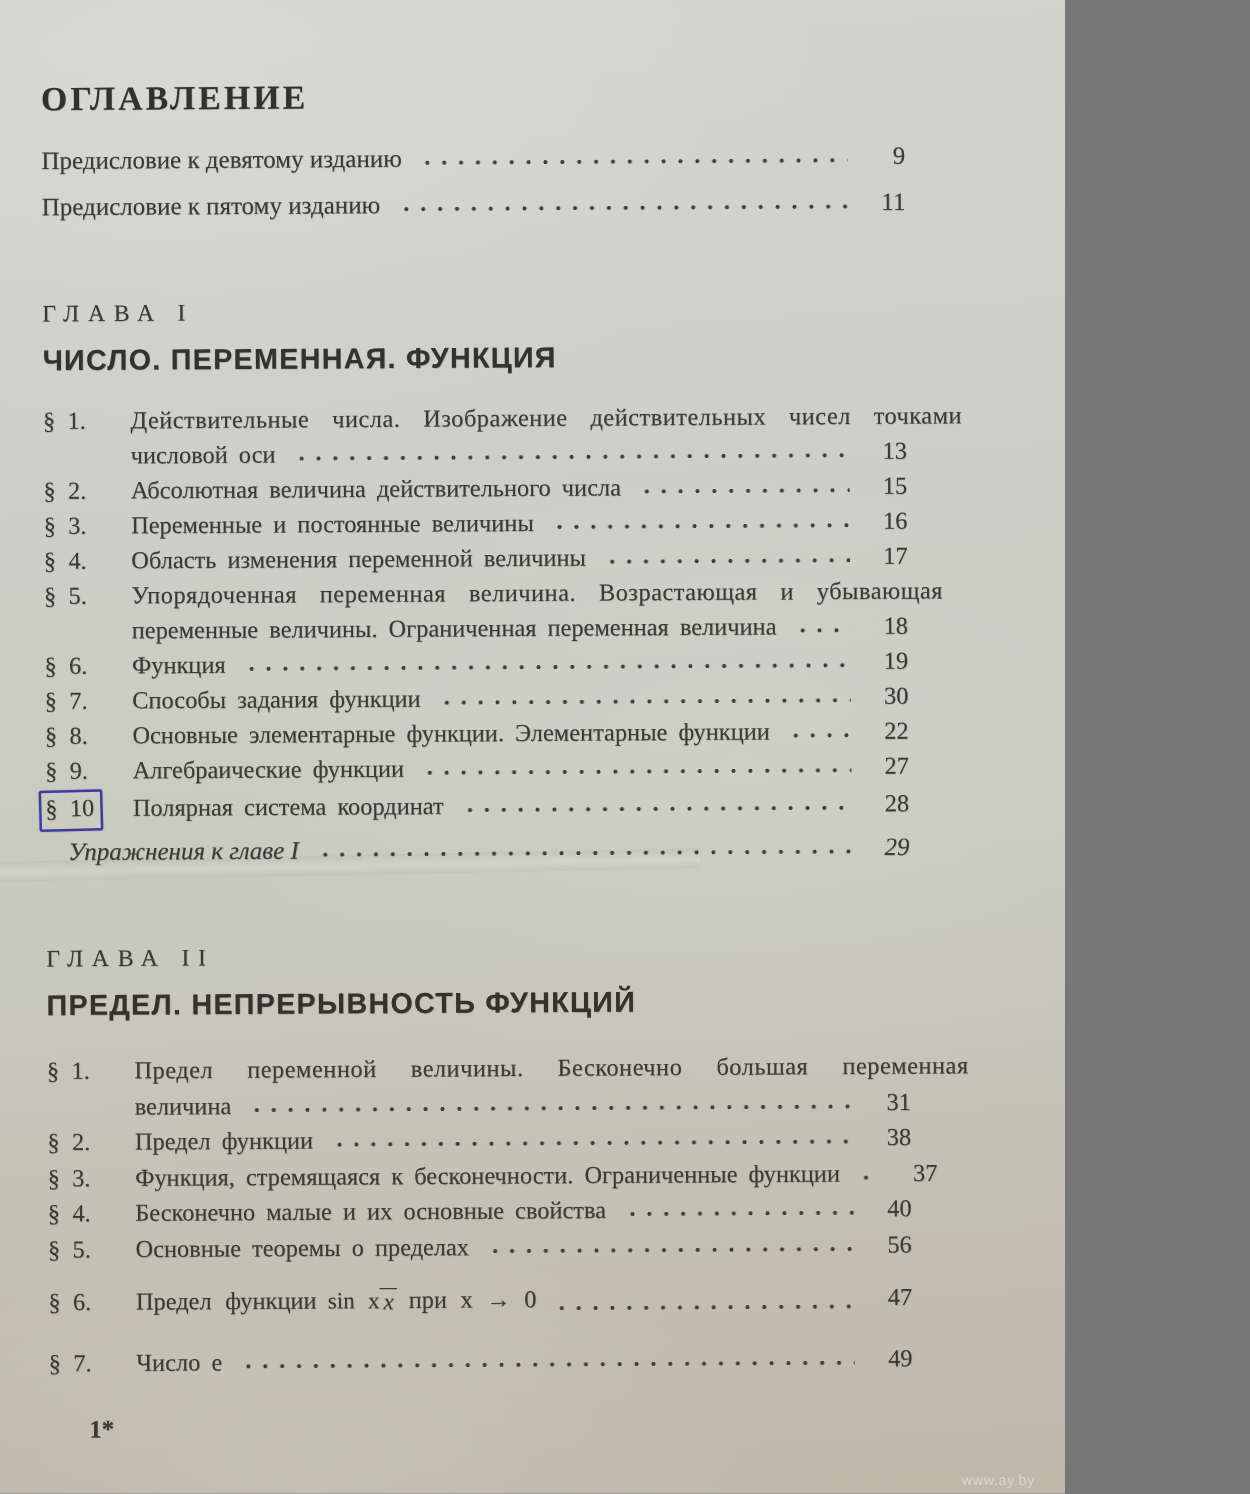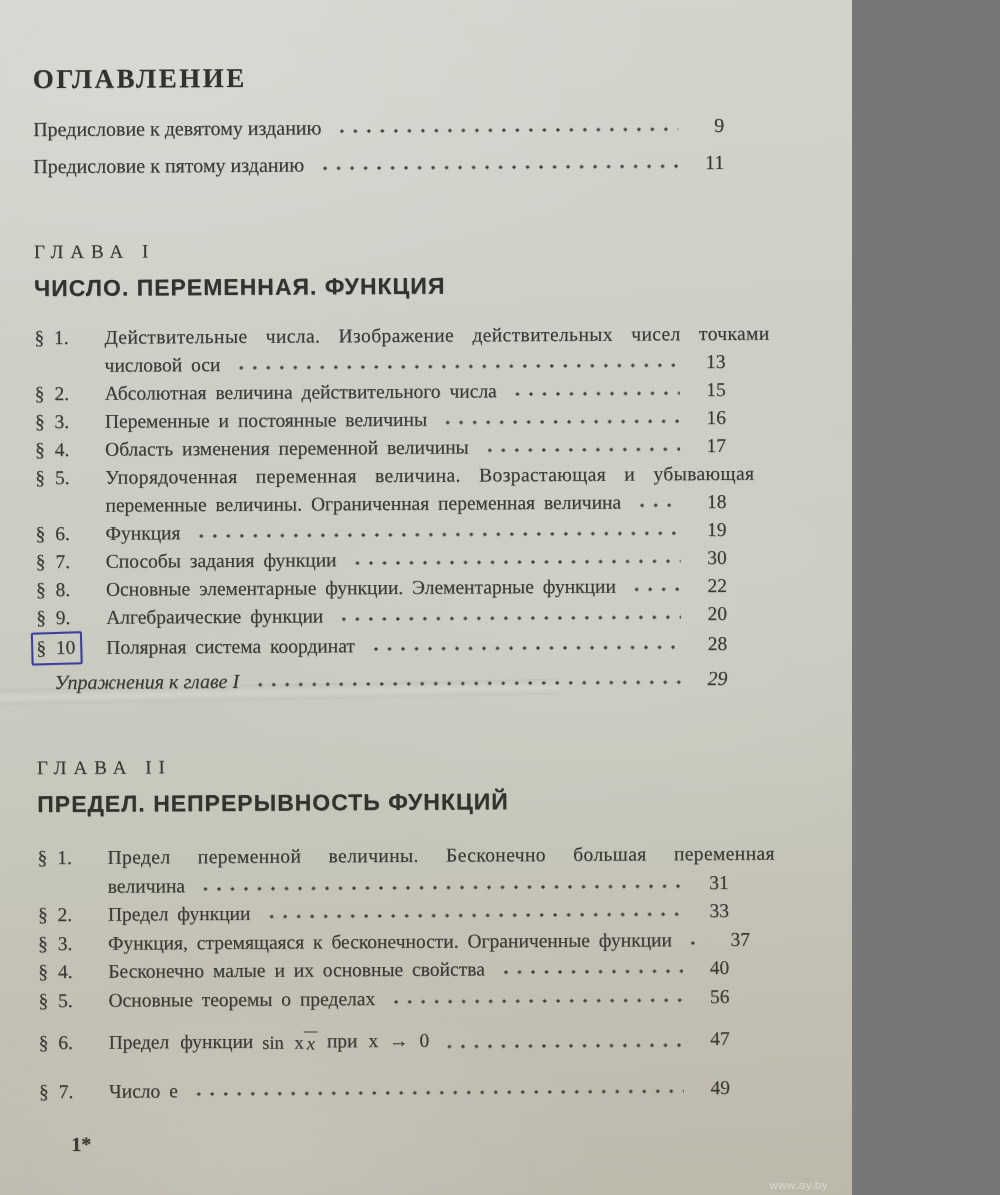--- a/index.html
+++ b/index.html
@@ -177,21 +177,21 @@
           <span class="num">§ 8.</span>
           <span class="title">Основные элементарные функции. Элементарные функции</span>
           <span class="dots"></span>
           <span class="pg">22</span>
         </div>
 
         <div class="row">
           <span class="num">§ 9.</span>
           <span class="title">Алгебраические функции</span>
           <span class="dots"></span>
-          <span class="pg">20</span>
+          <span class="pg">27</span>
         </div>
 
         <div class="row">
           <span class="num"><span class="num-box">§ 10</span></span>
           <span class="title">Полярная система координат</span>
           <span class="dots"></span>
           <span class="pg">28</span>
         </div>
       </div>
 
@@ -216,21 +216,21 @@
         <div class="row cont">
           <span class="title">величина</span>
           <span class="dots"></span>
           <span class="pg">31</span>
         </div>
 
         <div class="row">
           <span class="num">§ 2.</span>
           <span class="title">Предел функции</span>
           <span class="dots"></span>
-          <span class="pg">33</span>
+          <span class="pg">38</span>
         </div>
 
         <div class="row">
           <span class="num">§ 3.</span>
           <span class="title">Функция, стремящаяся к бесконечности. Ограниченные функции</span>
           <span class="dots"></span>
           <span class="pg">37</span>
         </div>
 
         <div class="row">

